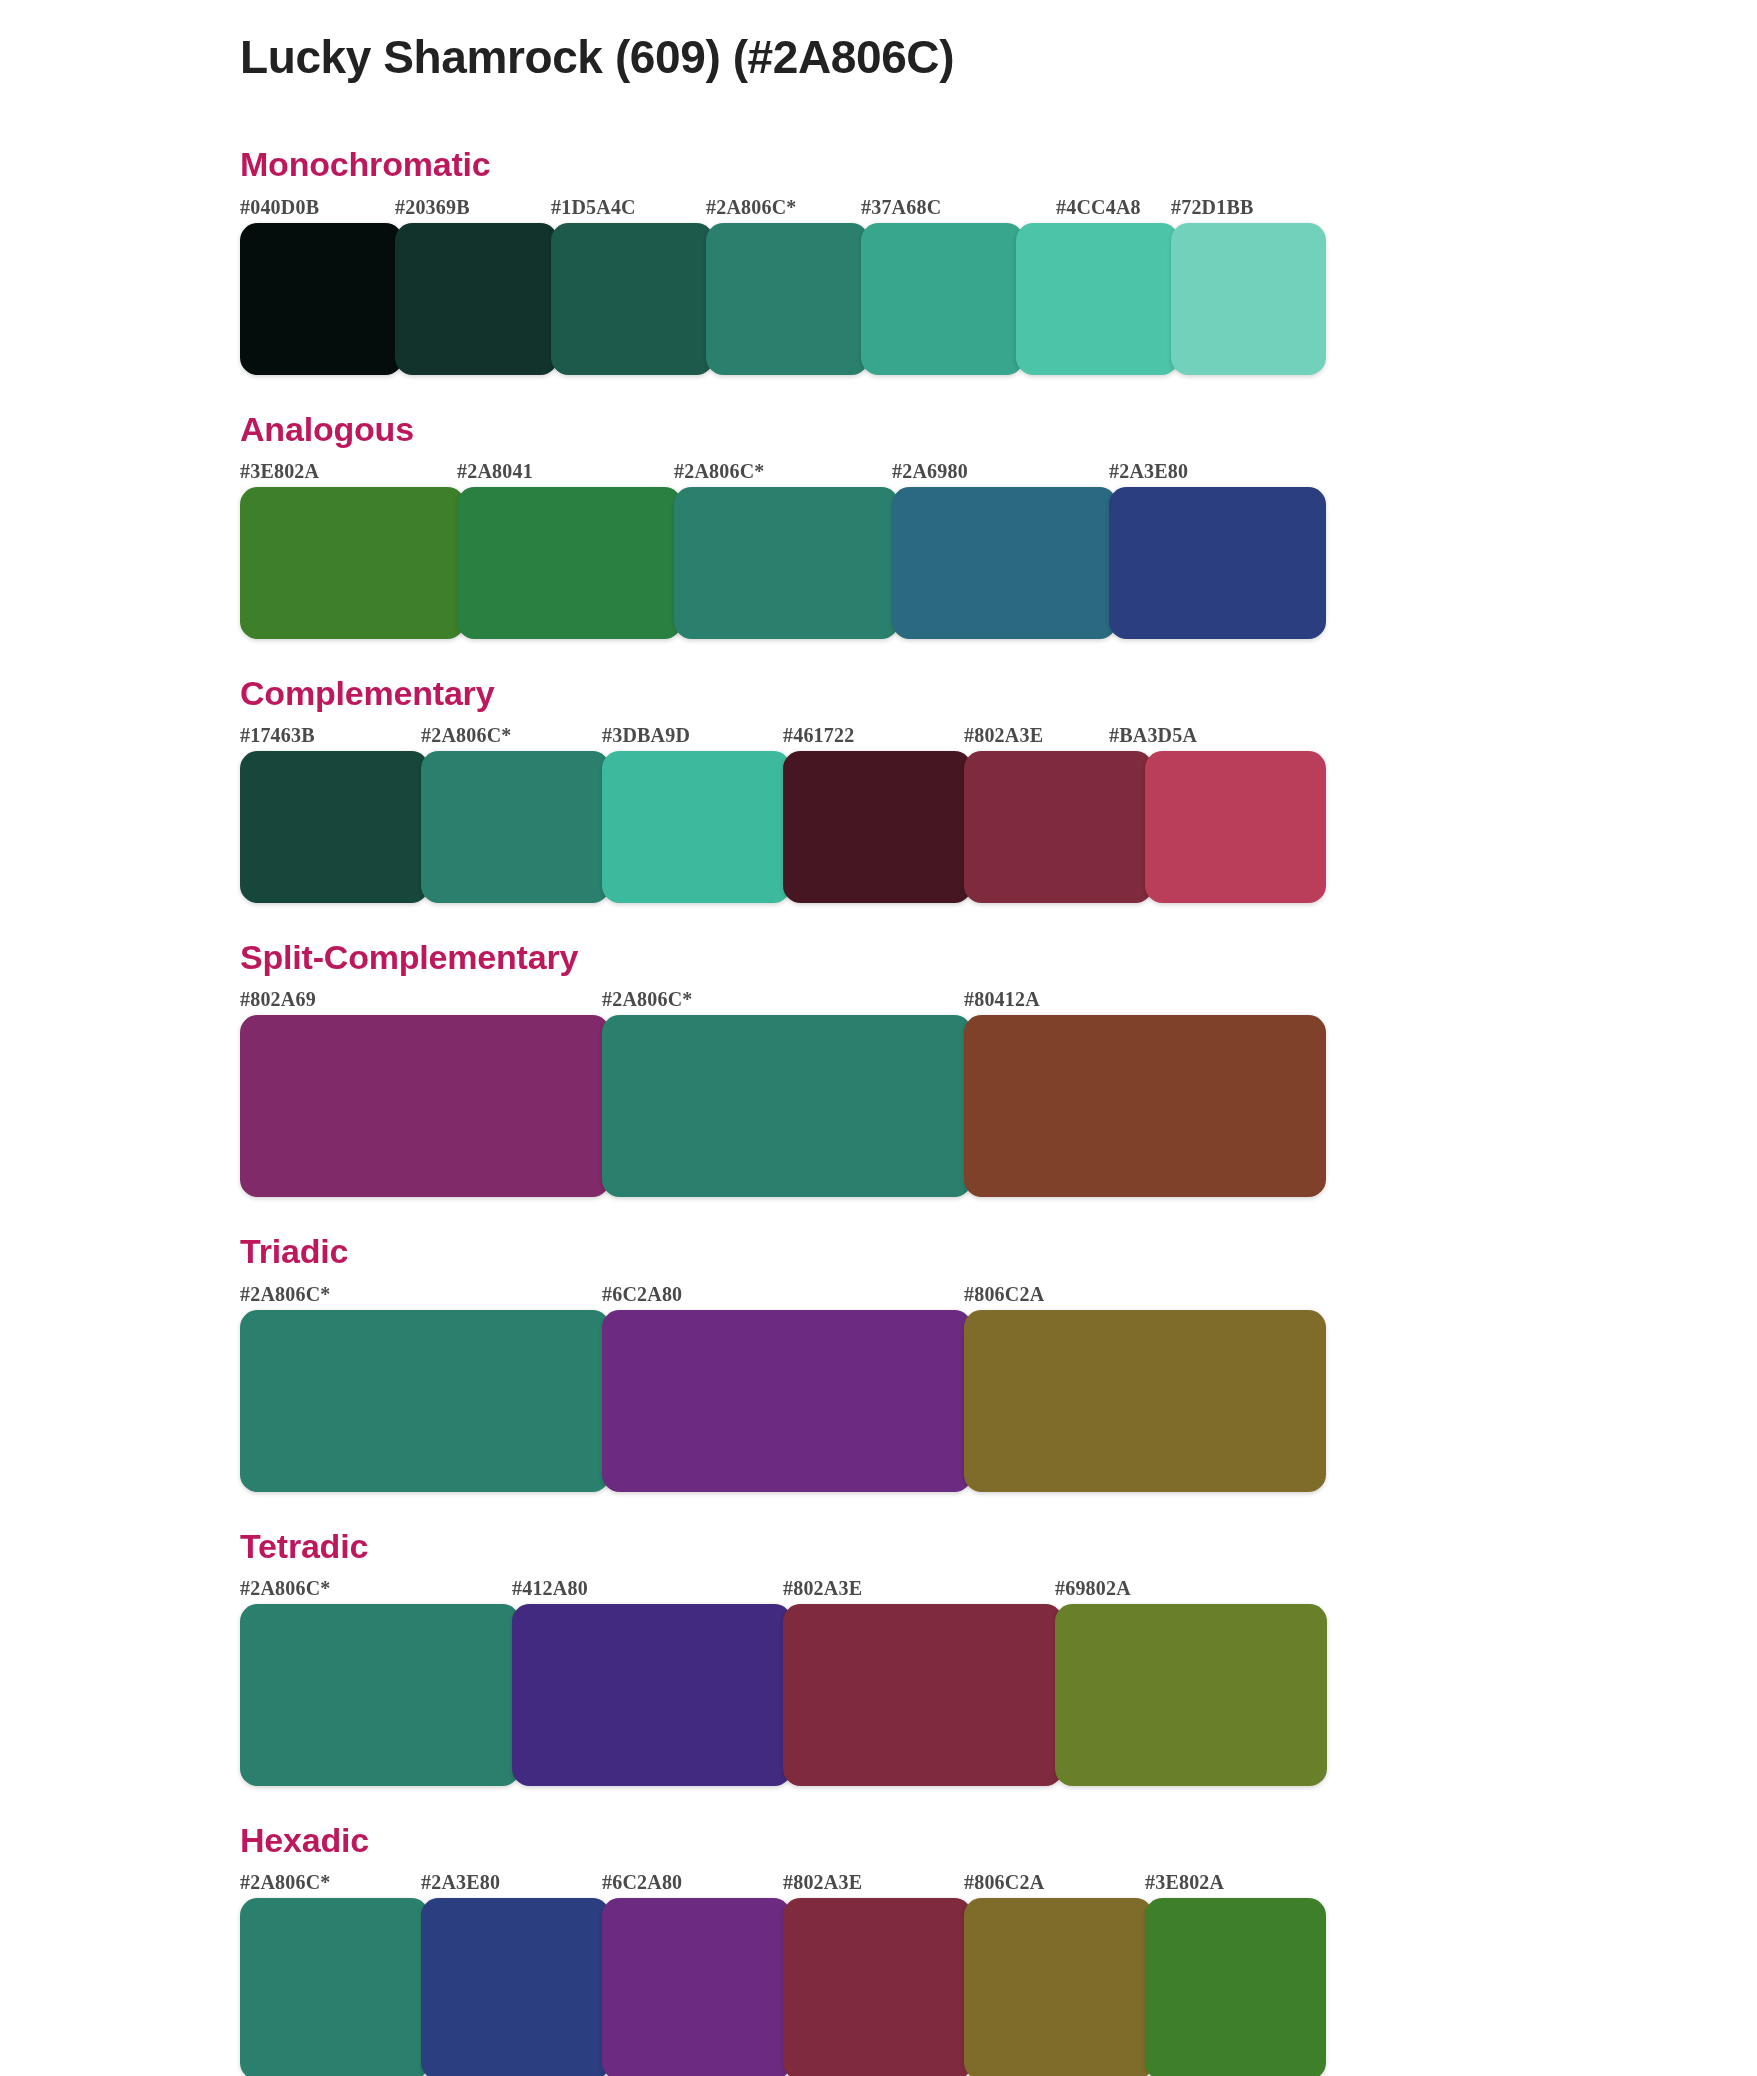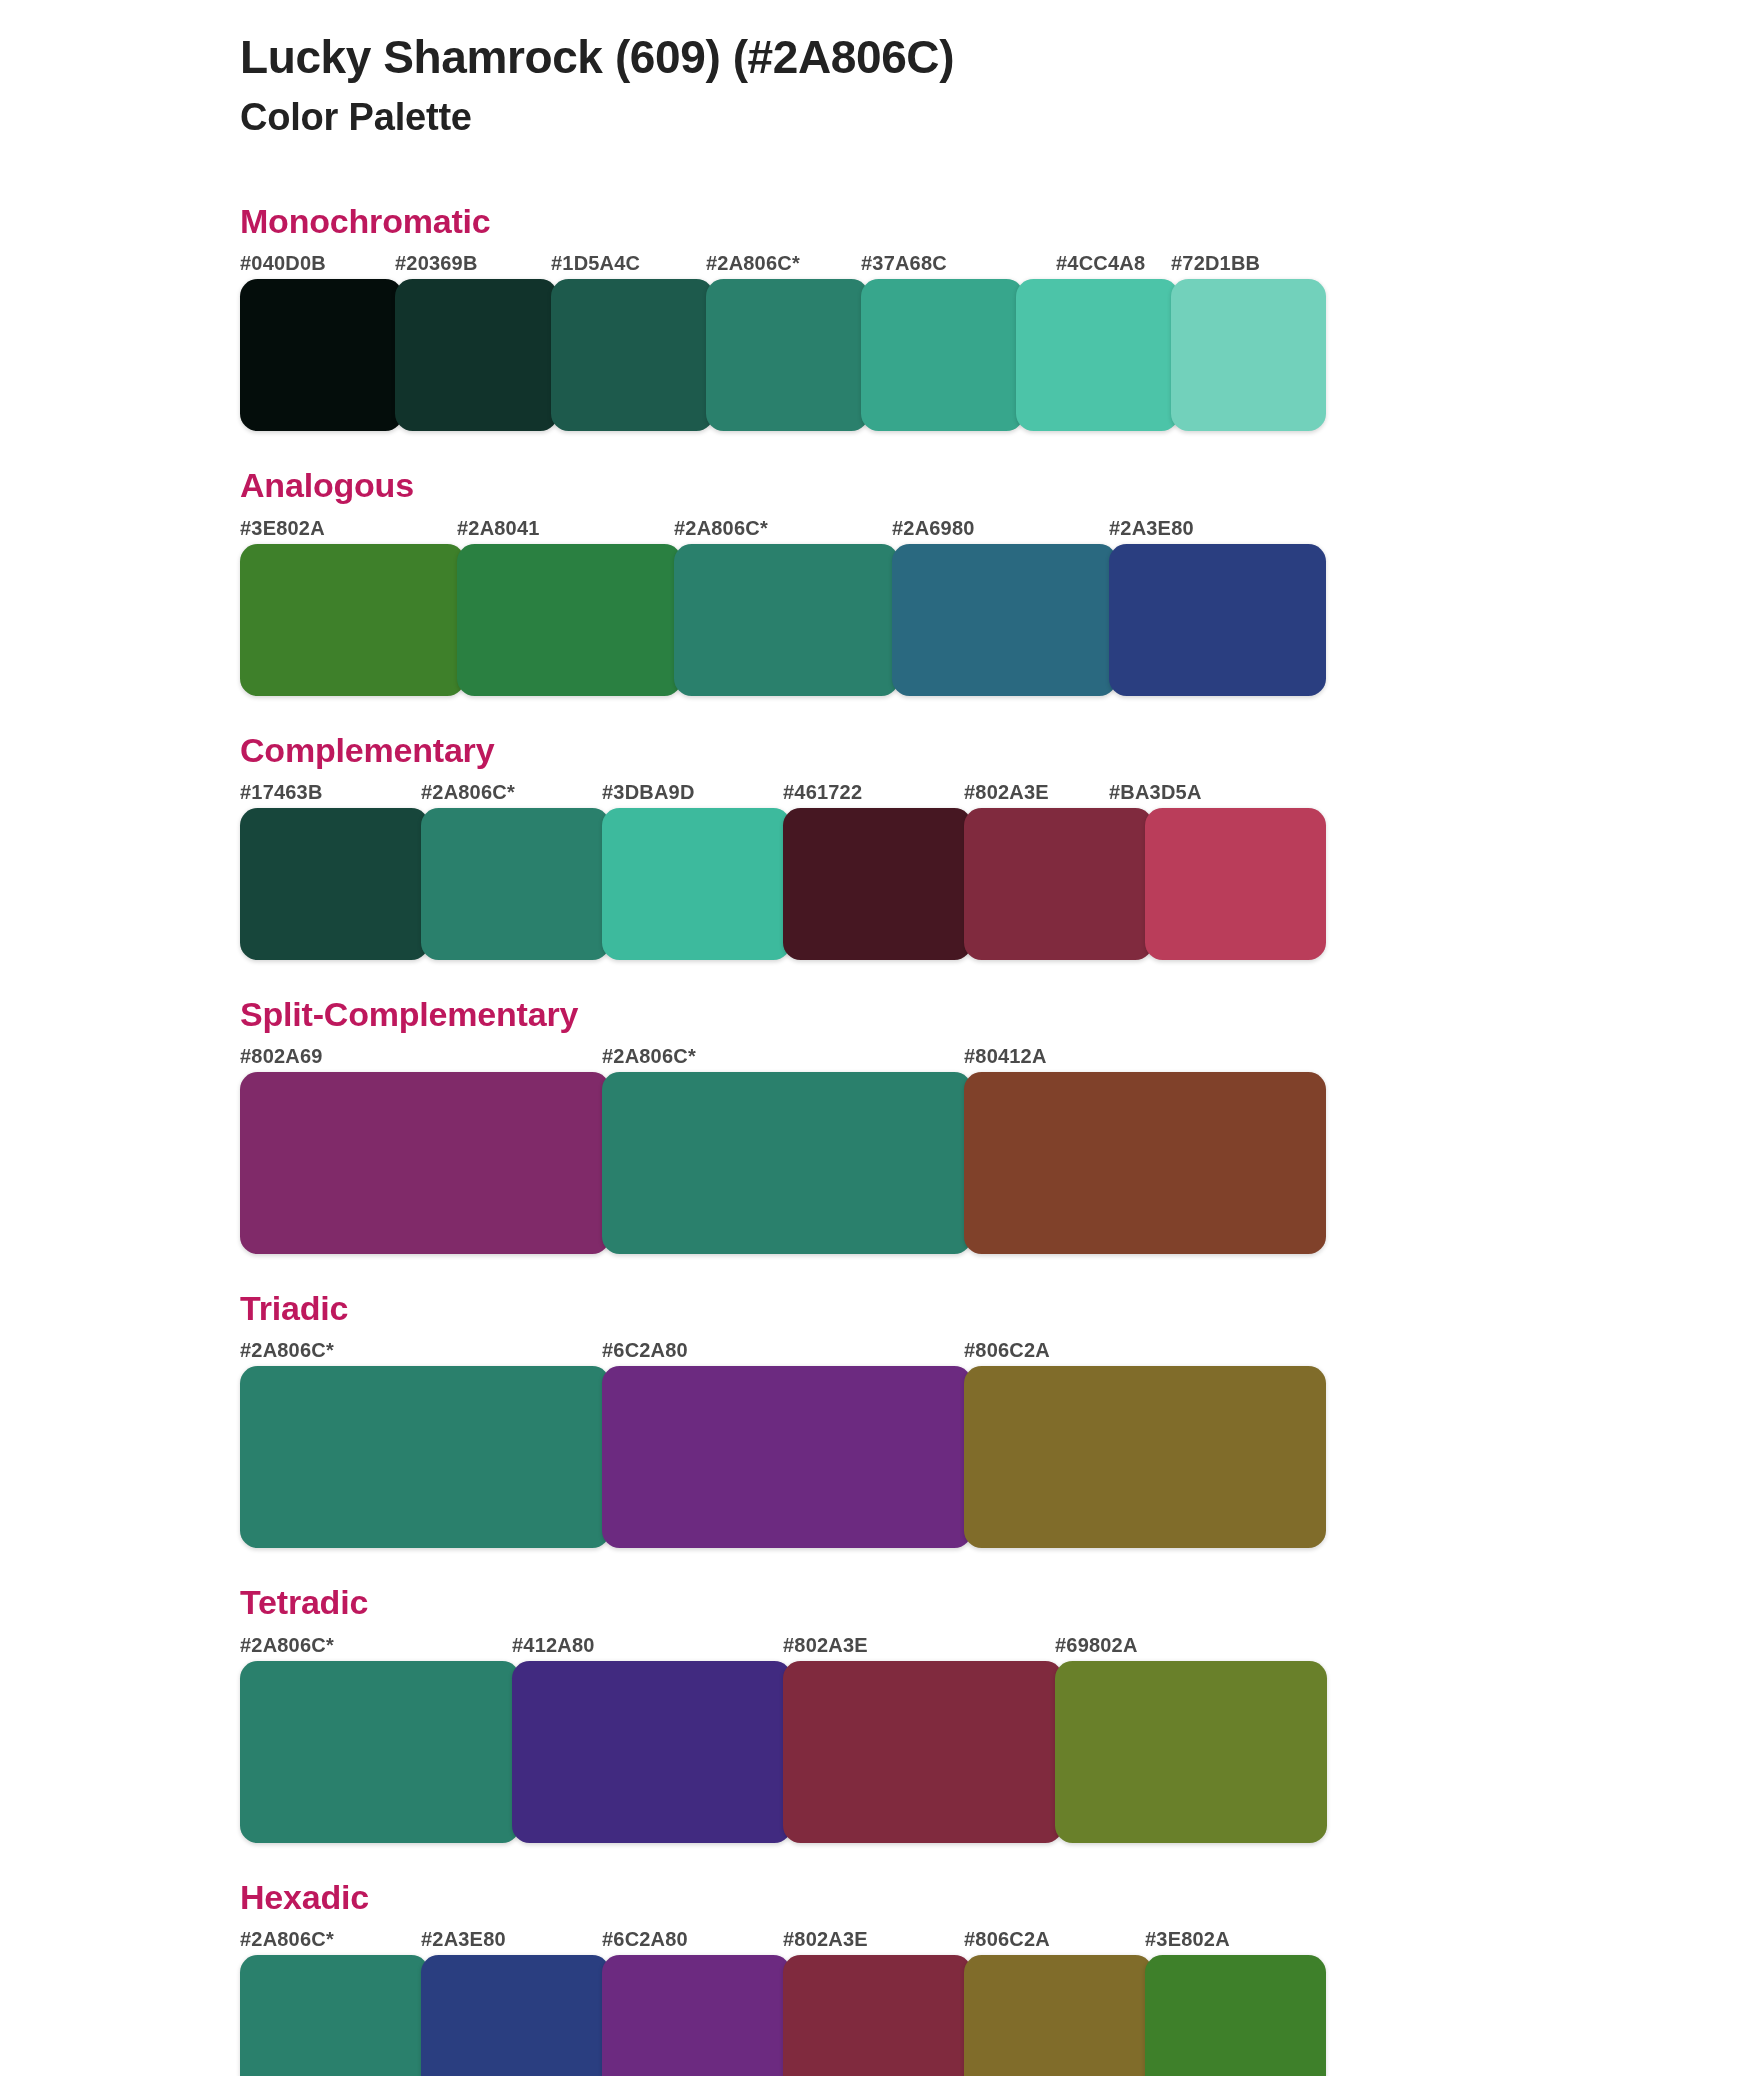--- a/index.html
+++ b/index.html
@@ -68,20 +68,21 @@
   }
 
   .swatch-label {
     position: absolute;
     top: 0;
     font-size: 20px;
     font-weight: 600;
     color: #4a4a4a;
     letter-spacing: 0.2px;
     white-space: nowrap;
+    font-family: Liberation Serif, serif;
   }
 
   .swatch-row {
     position: relative;
     height: 152px;
     width: 1086px;
   }
 
   .swatch {
     position: absolute;
@@ -108,21 +109,20 @@
 </style>
 </head>
 <body>
 
 <div class="page">
 
   <div class="inner">
 
     <h1 class="page-title">Lucky Shamrock (609) (#2A806C)</h1>
 
-    <h2 class="page-subtitle">Color Palette</h2>
 
     <div class="sections">
         <div class="section" data-rowsize="normal">
           <div class="section-title">Monochromatic</div>
           <div class="swatch-labels">
             <div class="swatch-label" style="left: 0px;">#040D0B</div>
             <div class="swatch-label" style="left: 155px;">#20369B</div>
             <div class="swatch-label" style="left: 311px;">#1D5A4C</div>
             <div class="swatch-label" style="left: 466px;">#2A806C*</div>
             <div class="swatch-label" style="left: 621px;">#37A68C</div>

